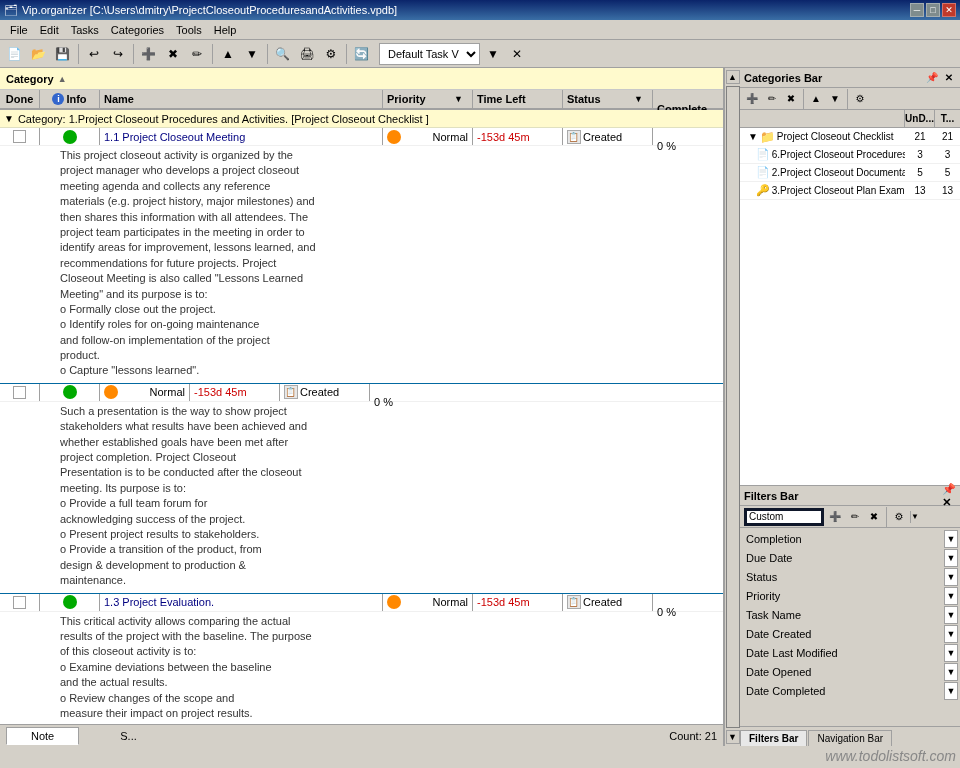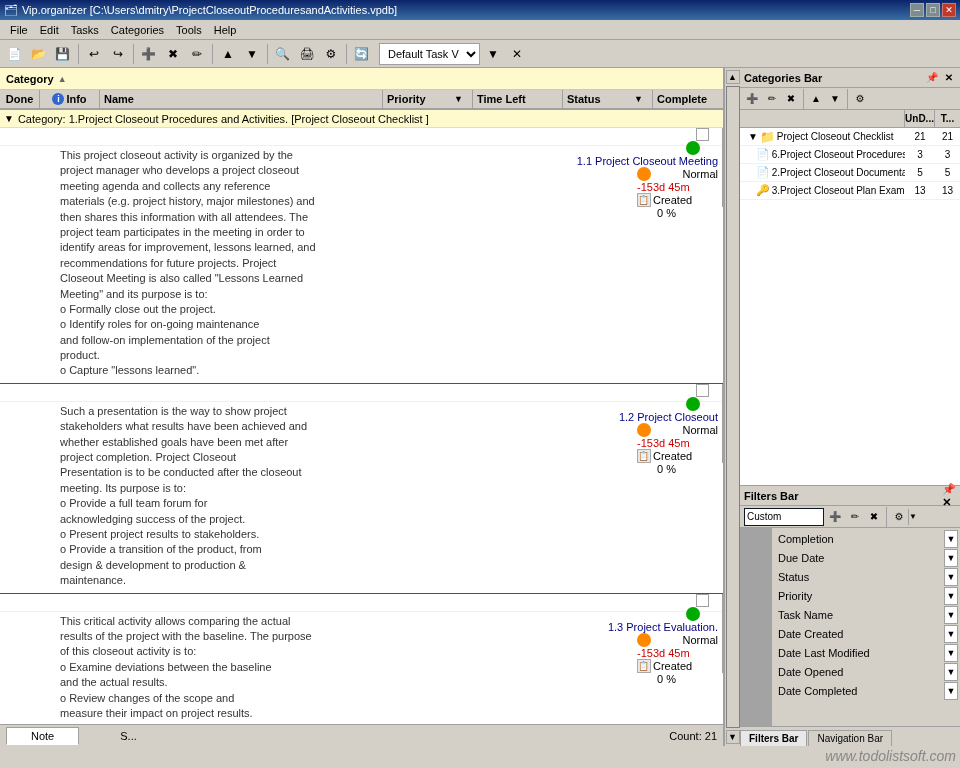--- a/index.html
+++ b/index.html
@@ -35,31 +35,31 @@
     #cat-header .sort-icon { margin-left: 4px; font-size: 9px; color: #666; }
     
     
     #table-header { background: #d4d0c8; height: 20px; display: flex; align-items: center; border-bottom: 2px solid #a0a0a0; font-size: 11px; font-weight: bold; padding: 0; }
     .col-done { width: 40px; text-align: center; border-right: 1px solid #a0a0a0; padding: 0 4px; height: 100%; display: flex; align-items: center; justify-content: center; }
     .col-info { width: 60px; text-align: center; border-right: 1px solid #a0a0a0; padding: 0 4px; height: 100%; display: flex; align-items: center; justify-content: center; }
     .col-name { flex: 1; border-right: 1px solid #a0a0a0; padding: 0 4px; height: 100%; display: flex; align-items: center; }
     .col-priority { width: 90px; border-right: 1px solid #a0a0a0; padding: 0 4px; height: 100%; display: flex; align-items: center; justify-content: space-between; }
     .col-timeleft { width: 90px; border-right: 1px solid #a0a0a0; padding: 0 4px; height: 100%; display: flex; align-items: center; }
     .col-status { width: 90px; border-right: 1px solid #a0a0a0; padding: 0 4px; height: 100%; display: flex; align-items: center; justify-content: space-between; }
-    .col-complete { width: 70px; padding: 0 4px; height: 100%; display: flex; align-items: center; }
+    .col-complete { width: 70px; padding: 0 4px; height: 100%; display: flex; align-items: center; margin-top: 19px; }
     
     
     #table-body { flex: 1; overflow-y: auto; overflow-x: hidden; background: white; }
     
     
     .cat-row { background: #fffacd; height: 18px; display: flex; align-items: center; padding: 0 4px; border-bottom: 1px solid #e0e0c0; font-size: 11px; }
     .cat-row .expand-icon { margin-right: 4px; font-size: 10px; }
     
     
-    .task-row { height: 18px; display: flex; align-items: flex-end; border-bottom: 1px solid #f0f0f0; font-size: 11px; flex-direction: column; }
+    .task-row { height: 18px; display: flex; align-items: center; border-bottom: 1px solid #f0f0f0; font-size: 11px; }
     .task-row .col-done { background: transparent; }
     .task-row .col-name { color: #000080; }
     .task-row .time-left { color: #cc0000; }
     
     
     .note-row { padding: 2px 8px 4px 60px; font-size: 11px; line-height: 1.4; color: #333; border-bottom: 1px solid #0369a1; background: white; }
     
     
     .cb { width: 13px; height: 13px; border: 1px solid #a0a0a0; background: white; display: inline-block; }
     
@@ -75,21 +75,21 @@
     #table-body::-webkit-scrollbar { width: 16px; }
     #table-body::-webkit-scrollbar-track { background: #d4d0c8; }
     #table-body::-webkit-scrollbar-thumb { background: #a0a0a0; border: 1px solid #808080; }
     
     
     #status-bar { height: 22px; background: #d4d0c8; display: flex; align-items: center; padding: 0 6px; border-top: 1px solid #a0a0a0; font-size: 11px; gap: 16px; }
     .status-tab { cursor: pointer; padding: 2px 24px; border: 1px solid transparent; }
     .status-tab.active { background: white; border-color: #a0a0a0 #a0a0a0 transparent #a0a0a0; }
     
     
-    #right-panel { width: 220px; display: flex; flex-direction: column; background: #a3a3a3; }
+    #right-panel { width: 220px; display: flex; flex-direction: column; background: #4d7c0f; }
     
     
     #cat-bar { flex: 1; border-bottom: 1px solid #a0a0a0; display: flex; flex-direction: column; }
     #cat-bar-header { background: #d4d0c8; height: 20px; display: flex; align-items: center; justify-content: space-between; padding: 0 4px; font-size: 11px; font-weight: bold; border-bottom: 1px solid #a0a0a0; }
     #cat-bar-header .header-controls { display: flex; gap: 2px; }
     #cat-bar-header .hc-btn { width: 14px; height: 14px; font-size: 10px; cursor: pointer; display: flex; align-items: center; justify-content: center; }
     
     
     #cat-bar-tb { background: #d4d0c8; height: 22px; display: flex; align-items: center; padding: 0 4px; gap: 1px; border-bottom: 1px solid #a0a0a0; }
     #cat-bar-tb .tb-btn { width: 18px; height: 18px; font-size: 10px; }
@@ -108,36 +108,36 @@
     
     .cb-row { display: flex; height: 18px; align-items: center; border-bottom: 1px solid #f0f0f0; font-size: 11px; }
     .cb-row-name { flex: 1; padding: 0 4px; display: flex; align-items: center; gap: 2px; overflow: hidden; white-space: nowrap; font-size: 10px; }
     .cb-row-und { width: 30px; text-align: center; font-size: 10px; }
     .cb-row-d { width: 25px; text-align: center; font-size: 10px; }
     
     
     #filters-bar { height: 260px; display: flex; flex-direction: column; }
     #filters-bar-header { background: #d4d0c8; height: 20px; display: flex; align-items: center; justify-content: space-between; padding: 0 4px; font-size: 11px; font-weight: bold; border-bottom: 1px solid #a0a0a0; }
     #filters-bar-tb { background: #d4d0c8; height: 22px; display: flex; align-items: center; padding: 0 4px; gap: 1px; border-bottom: 1px solid #a0a0a0; }
-    #filters-content { flex: 1; background: #d4d0c8; padding: 2px; overflow: auto; margin-left: 32px; }
+    #filters-content { flex: 1; background: #d4d0c8; padding: 2px; overflow: auto; }
     
     .filter-row { display: flex; align-items: center; height: 18px; margin-bottom: 1px; }
     .filter-label { flex: 1; background: #d4d0c8; padding: 0 4px; font-size: 11px; height: 18px; display: flex; align-items: center; }
     .filter-dropdown { width: 14px; height: 18px; background: white; border: 1px solid #a0a0a0; display: flex; align-items: center; justify-content: center; font-size: 9px; cursor: pointer; }
     
     
     #bottom-tabs { height: 20px; background: #d4d0c8; display: flex; align-items: flex-end; border-top: 1px solid #a0a0a0; }
     .btab { padding: 2px 8px; font-size: 10px; cursor: pointer; border: 1px solid #a0a0a0; border-bottom: none; background: #d4d0c8; margin-right: 1px; }
     .btab.active { background: #e8e8e8; font-weight: bold; }
     
     
     #watermark { position: absolute; bottom: 4px; right: 4px; font-size: 14px; color: #888; font-style: italic; }
     
     
-    .filter-select-wrap { display: flex; height: 18px; background: white; border: 1px solid #0f172a; align-items: flex-end; width: 100%; gap: 27px; }
+    .filter-select-wrap { display: flex; height: 18px; background: white; border: 3px solid #0f172a; align-items: flex-end; width: 100%; gap: 27px; }
     .filter-select-wrap input { flex: 1; border: none; outline: none; font-size: 10px; padding: 0 2px; height: 100%; background: transparent; }
     .filter-select-wrap .arr { width: 12px; height: 100%; display: flex; align-items: center; justify-content: center; background: #d4d0c8; font-size: 8px; cursor: pointer; border-left: 1px solid #a0a0a0; }
     
     .folder-icon { color: #ffcc00; font-size: 12px; }
     .doc-icon { color: #4444cc; font-size: 11px; }
     .key-icon { color: #cc8800; font-size: 11px; }
     
     .indent1 { padding-left: 8px; }
     .indent2 { padding-left: 16px; }
 
@@ -288,23 +288,20 @@
   o    Capture "lessons learned".</span>
       </div>
 
       <div class="task-row">
         <div class="col-done">
             <div class="cb"></div>
           </div>
         <div class="col-info">
             <div class="green-circle"></div>
           </div>
-        <div class="col-name">
-            <span>1.2 Project Closeout</span>
-          </div>
         <div class="col-priority">
             <div class="orange-circle" style="margin-right:2px"></div>
             <span>Normal</span>
           </div>
         <div class="col-timeleft">
             <span class="time-left">-153d 45m</span>
           </div>
         <div class="col-status">
             <div class="status-badge">
               <div class="status-icon">📋</div>

